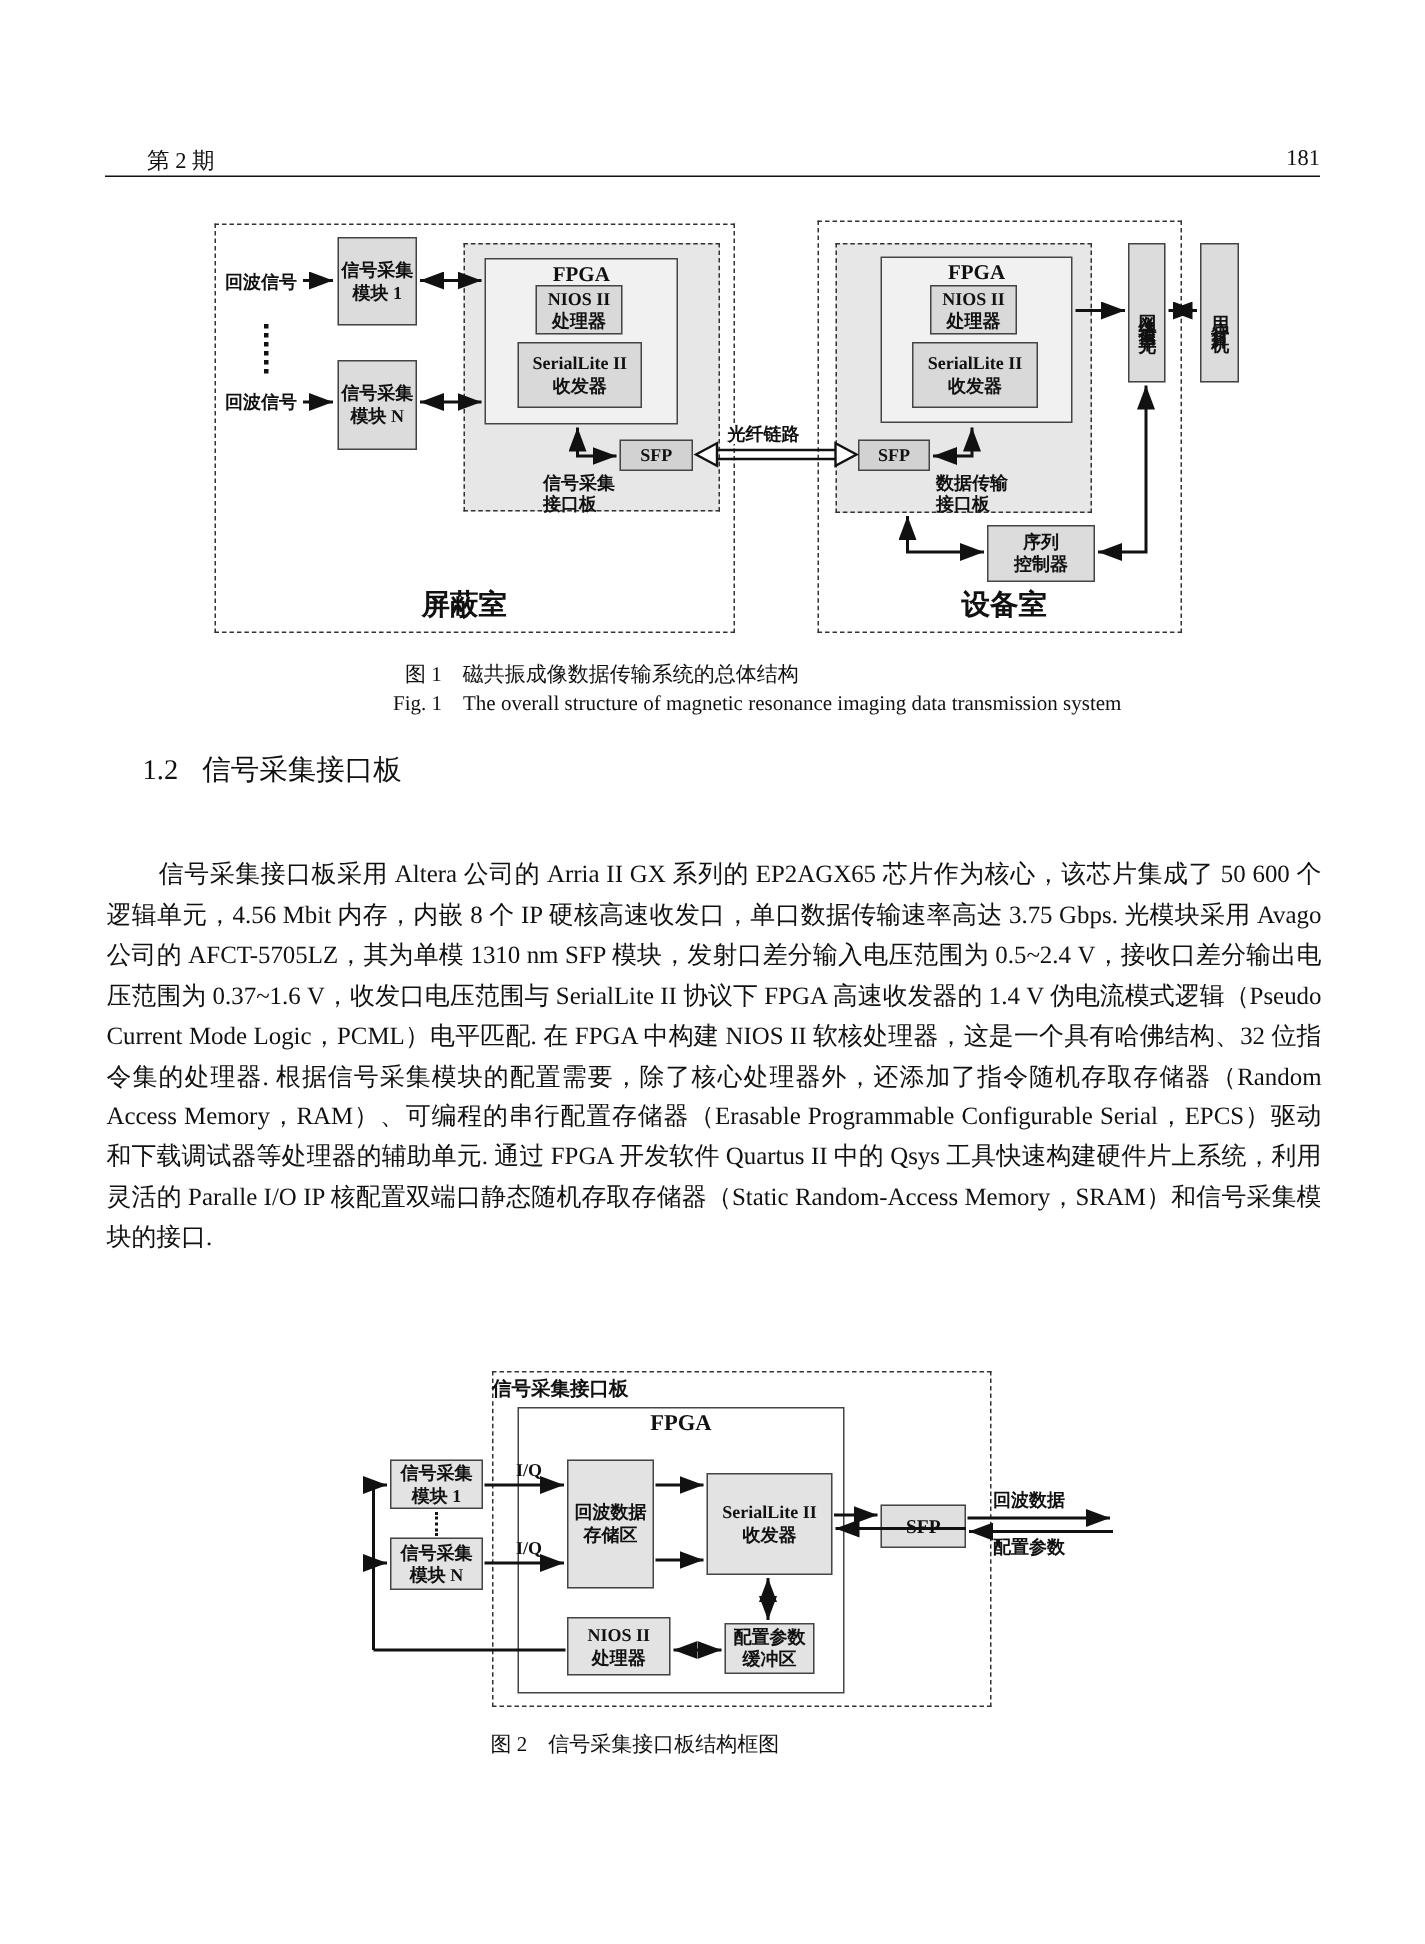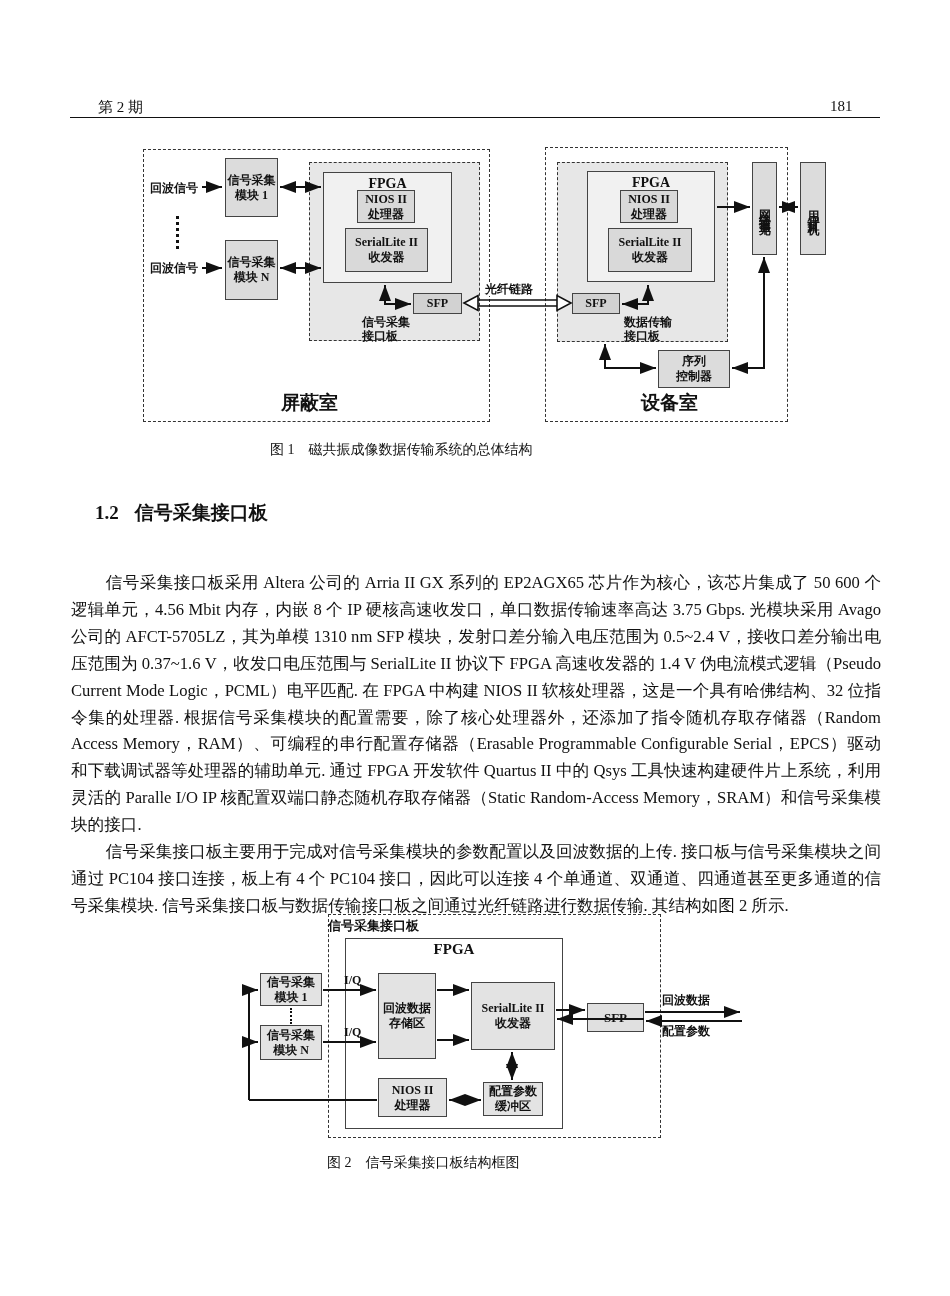--- a/index.html
+++ b/index.html
@@ -17,32 +17,32 @@
   .lbl{position:absolute;font-weight:bold;font-size:12px;line-height:14px;text-align:left;white-space:nowrap;}
   .room{position:absolute;font-weight:bold;font-size:19px;white-space:nowrap;}
   .fpga-title{position:absolute;top:3px;left:0;right:0;text-align:center;font-weight:bold;font-size:14px;}
   .vert{writing-mode:vertical-rl;text-orientation:upright;letter-spacing:3px;}
   .dotcol{position:absolute;display:flex;flex-direction:column;gap:3px;}
   .dotcol i{width:3px;height:3px;background:#111;}
   .dotline{position:absolute;border-left:2px dotted #111;}
   svg.overlay{position:absolute;left:0;top:0;pointer-events:none;}
   
   .cap{position:absolute;font-size:14px;white-space:nowrap;}
-  .h2{position:absolute;font-size:19px;font-weight:bold;white-space:nowrap;}
+  .h2{position:absolute;font-size:19px;font-weight:normal;white-space:nowrap;}
   .h2 .zh{font-family:"Liberation Sans","DejaVu Sans",sans-serif;margin-left:16px;}
   .bodytext{position:absolute;left:71px;top:534px;width:810px;margin-top:36px;}
   .bodytext p{margin:0;font-size:16.6px;line-height:26.9px;text-align:justify;text-indent:2.1em;}
 </style>
 </head>
 <body>
 
 <div class="page">
 
   <div class="abs hdr" style="left:98px;top:98px;">第 2 期</div>
-  <div class="abs hdr" style="left:830px;top:98px;width:50px;">181</div>
+  <div class="abs hdr" style="left:830px;top:98px;width:50px;text-align:right;">181</div>
   <div class="hdr-rule"></div>
 
   <div class="dash" style="left:143px;top:149px;width:347px;height:273px;"></div>
   <div class="dash" style="left:545px;top:147px;width:243px;height:275px;"></div>
   <div class="dash" style="left:309px;top:162px;width:171px;height:179px;background:#e7e7e7;"></div>
   <div class="dash" style="left:557px;top:162px;width:171px;height:180px;background:#e7e7e7;"></div>
 
   <div class="bx" style="left:323px;top:172px;width:129px;height:111px;background:#f1f1f1;">
     <span class="fpga-title">FPGA</span>
   </div>
@@ -103,27 +103,27 @@
   </div>
   <div class="lbl" style="left:624px;top:315px;width:58px;">
     <div>数据传输</div>
     <div>接口板</div>
   </div>
   <div class="room" style="left:281px;top:390px;">屏蔽室</div>
   <div class="room" style="left:641px;top:390px;">设备室</div>
   <div class="lbl" style="left:483px;top:282px;background:#fff;padding:0 2px;">光纤链路</div>
 
   <div class="cap" style="left:270px;top:441px;">图 1　磁共振成像数据传输系统的总体结构</div>
+  <div class="cap" style="left:262px;top:460px;">Fig. 1　The overall structure of magnetic resonance imaging data transmission system</div>
 
   <div class="h2" style="left:95px;top:500px;">
     <span>1.2</span><span class="zh">信号采集接口板</span>
   </div>
   <div class="bodytext">
     <p>信号采集接口板采用 Altera 公司的 Arria II GX 系列的 EP2AGX65 芯片作为核心，该芯片集成了 50 600 个逻辑单元，4.56 Mbit 内存，内嵌 8 个 IP 硬核高速收发口，单口数据传输速率高达 3.75 Gbps. 光模块采用 Avago 公司的 AFCT-5705LZ，其为单模 1310 nm SFP 模块，发射口差分输入电压范围为 0.5~2.4 V，接收口差分输出电压范围为 0.37~1.6 V，收发口电压范围与 SerialLite II 协议下 FPGA 高速收发器的 1.4 V 伪电流模式逻辑（Pseudo Current Mode Logic，PCML）电平匹配. 在 FPGA 中构建 NIOS II 软核处理器，这是一个具有哈佛结构、32 位指令集的处理器. 根据信号采集模块的配置需要，除了核心处理器外，还添加了指令随机存取存储器（Random Access Memory，RAM）、可编程的串行配置存储器（Erasable Programmable Configurable Serial，EPCS）驱动和下载调试器等处理器的辅助单元. 通过 FPGA 开发软件 Quartus II 中的 Qsys 工具快速构建硬件片上系统，利用灵活的 Paralle I/O IP 核配置双端口静态随机存取存储器（Static Random-Access Memory，SRAM）和信号采集模块的接口.</p>
-    <p>信号采集接口板主要用于完成对信号采集模块的参数配置以及回波数据的上传. 接口板与信号采集模块之间通过 PC104 接口连接，板上有 4 个 PC104 接口，因此可以连接 4 个单通道、双通道、四通道甚至更多通道的信号采集模块. 信号采集接口板与数据传输接口板之间通过光纤链路进行数据传输. 其结构如图 2 所示.</p>
   </div>
 
   <div class="dash" style="left:328px;top:914px;width:333px;height:224px;background:#fff;"></div>
   <div class="lbl" style="left:328px;top:919px;width:333px;font-size:13px;">信号采集接口板</div>
   <div class="bx" style="left:345px;top:938px;width:218px;height:191px;background:#fff;">
     <span class="fpga-title" style="font-size:15px;">FPGA</span>
   </div>
 
   <div class="bx" style="left:260px;top:973px;width:62px;height:33px;background:#e3e3e3;">
     <span>信号采集</span>

